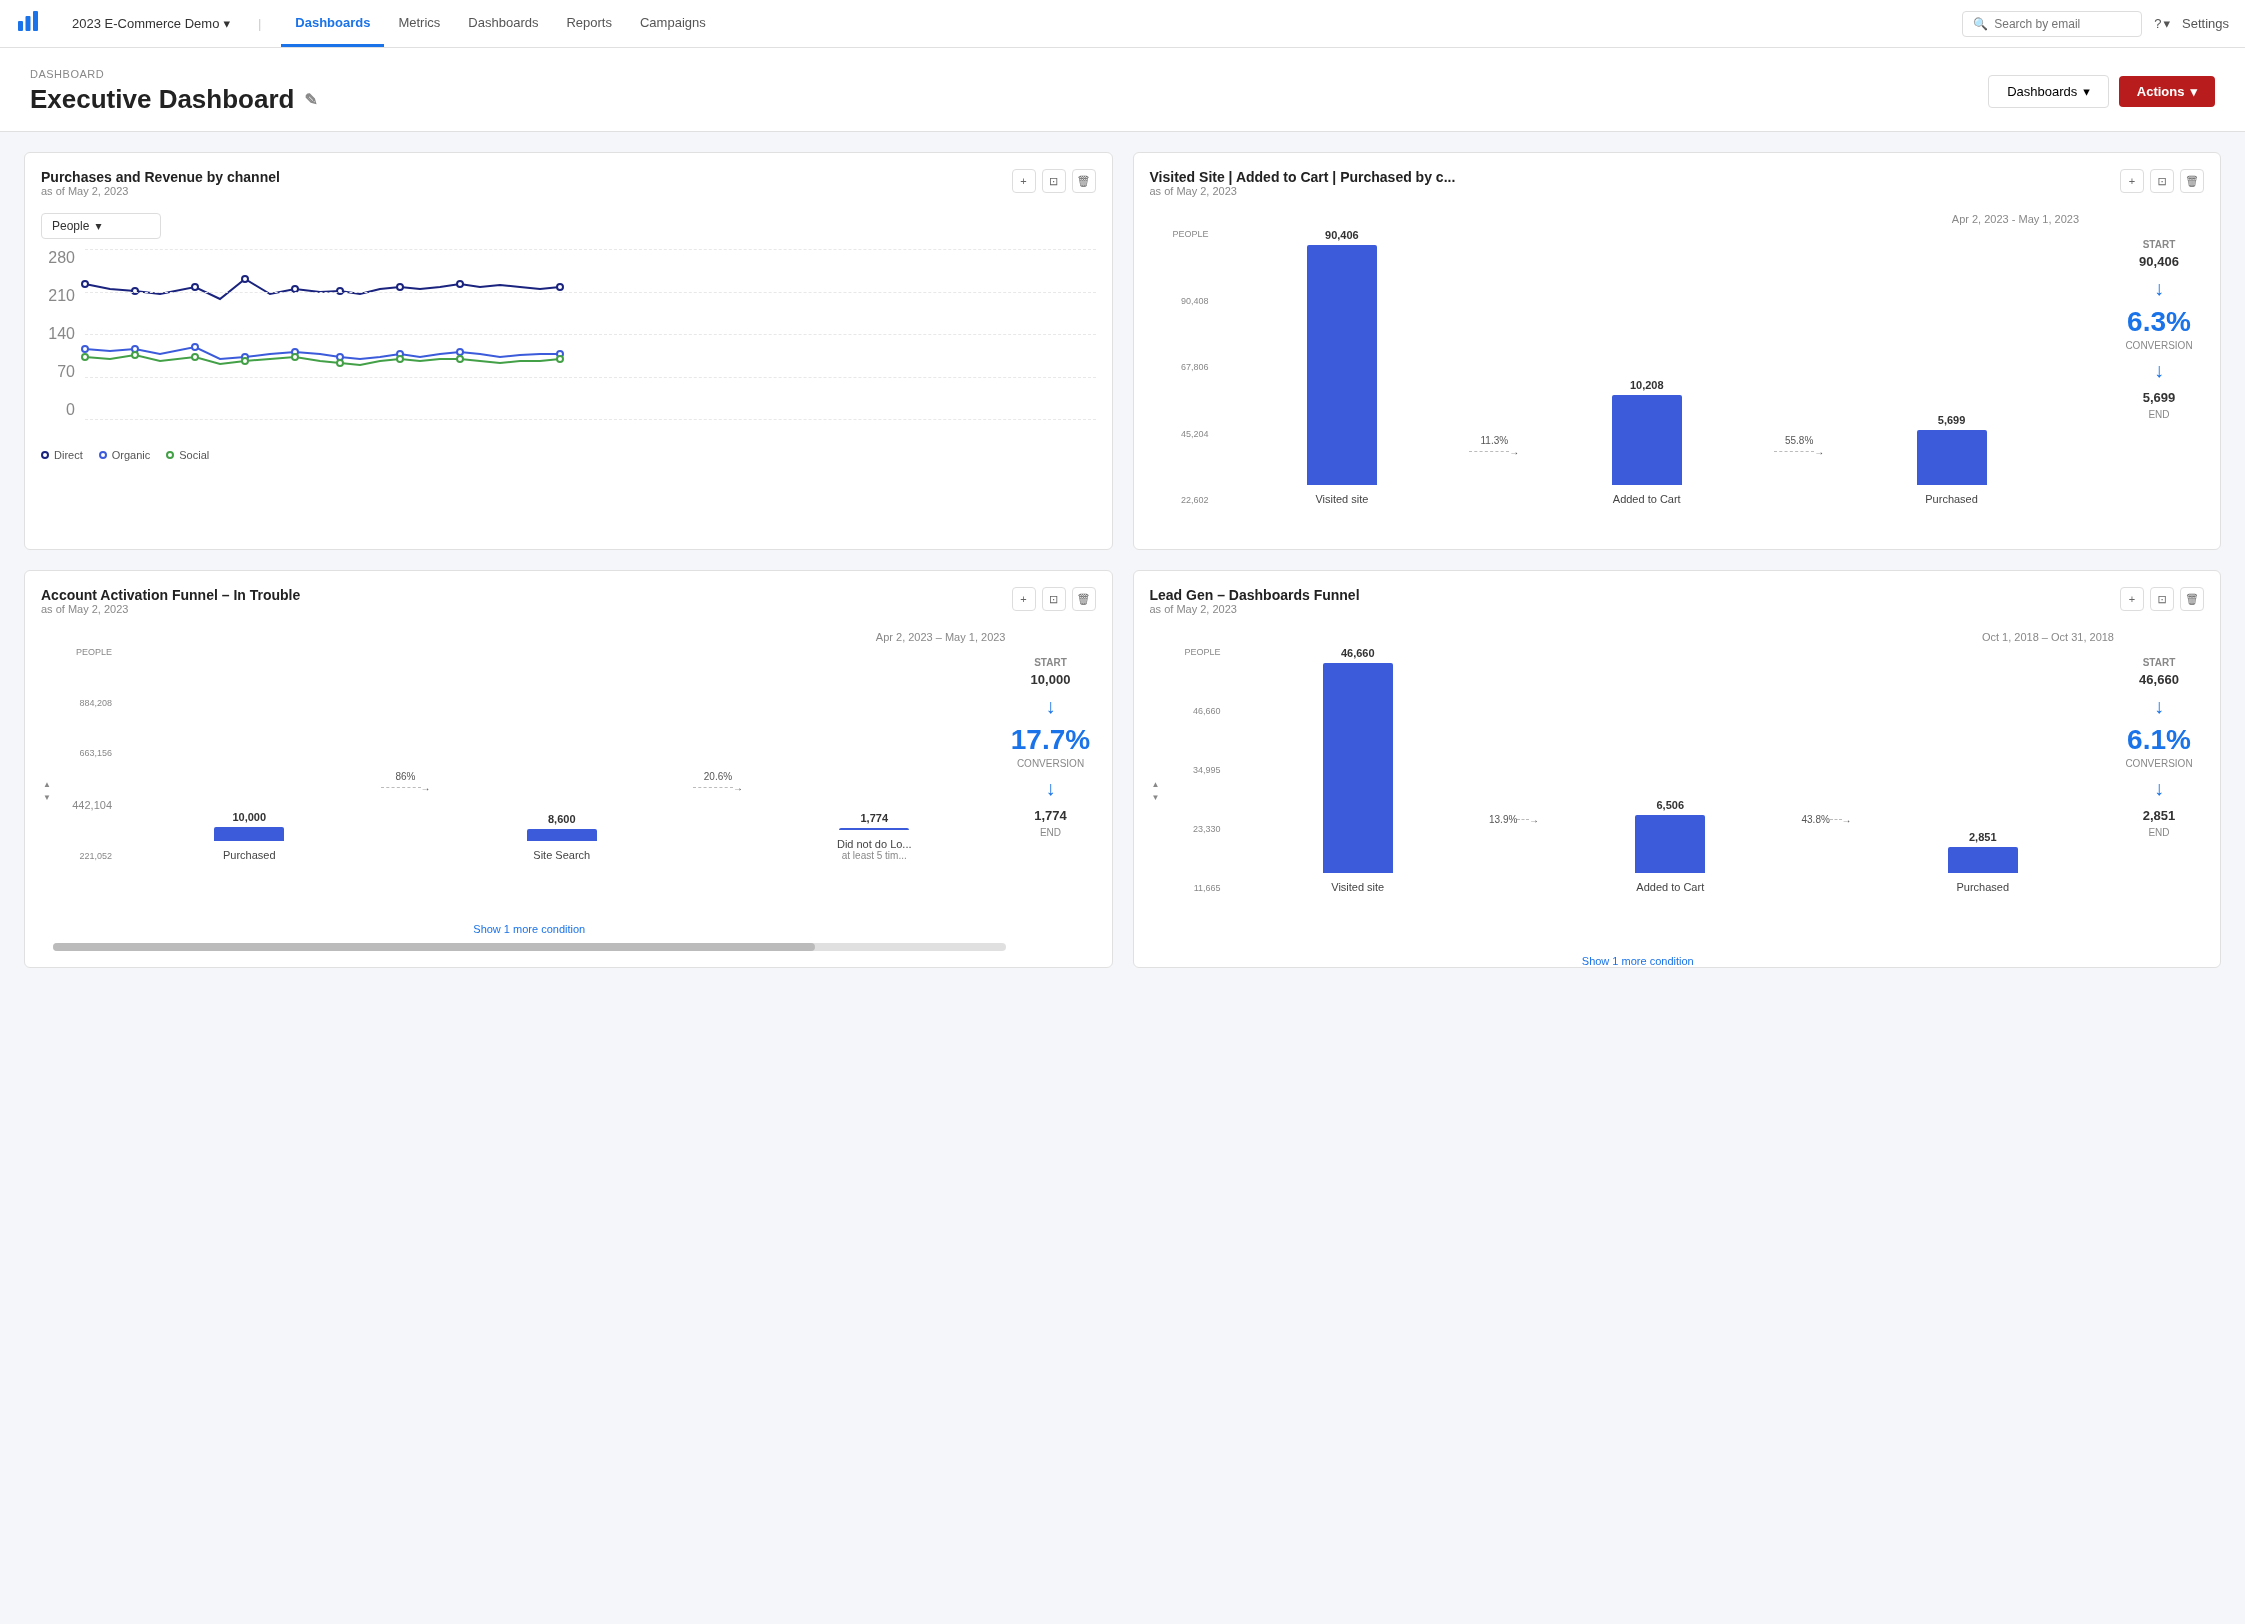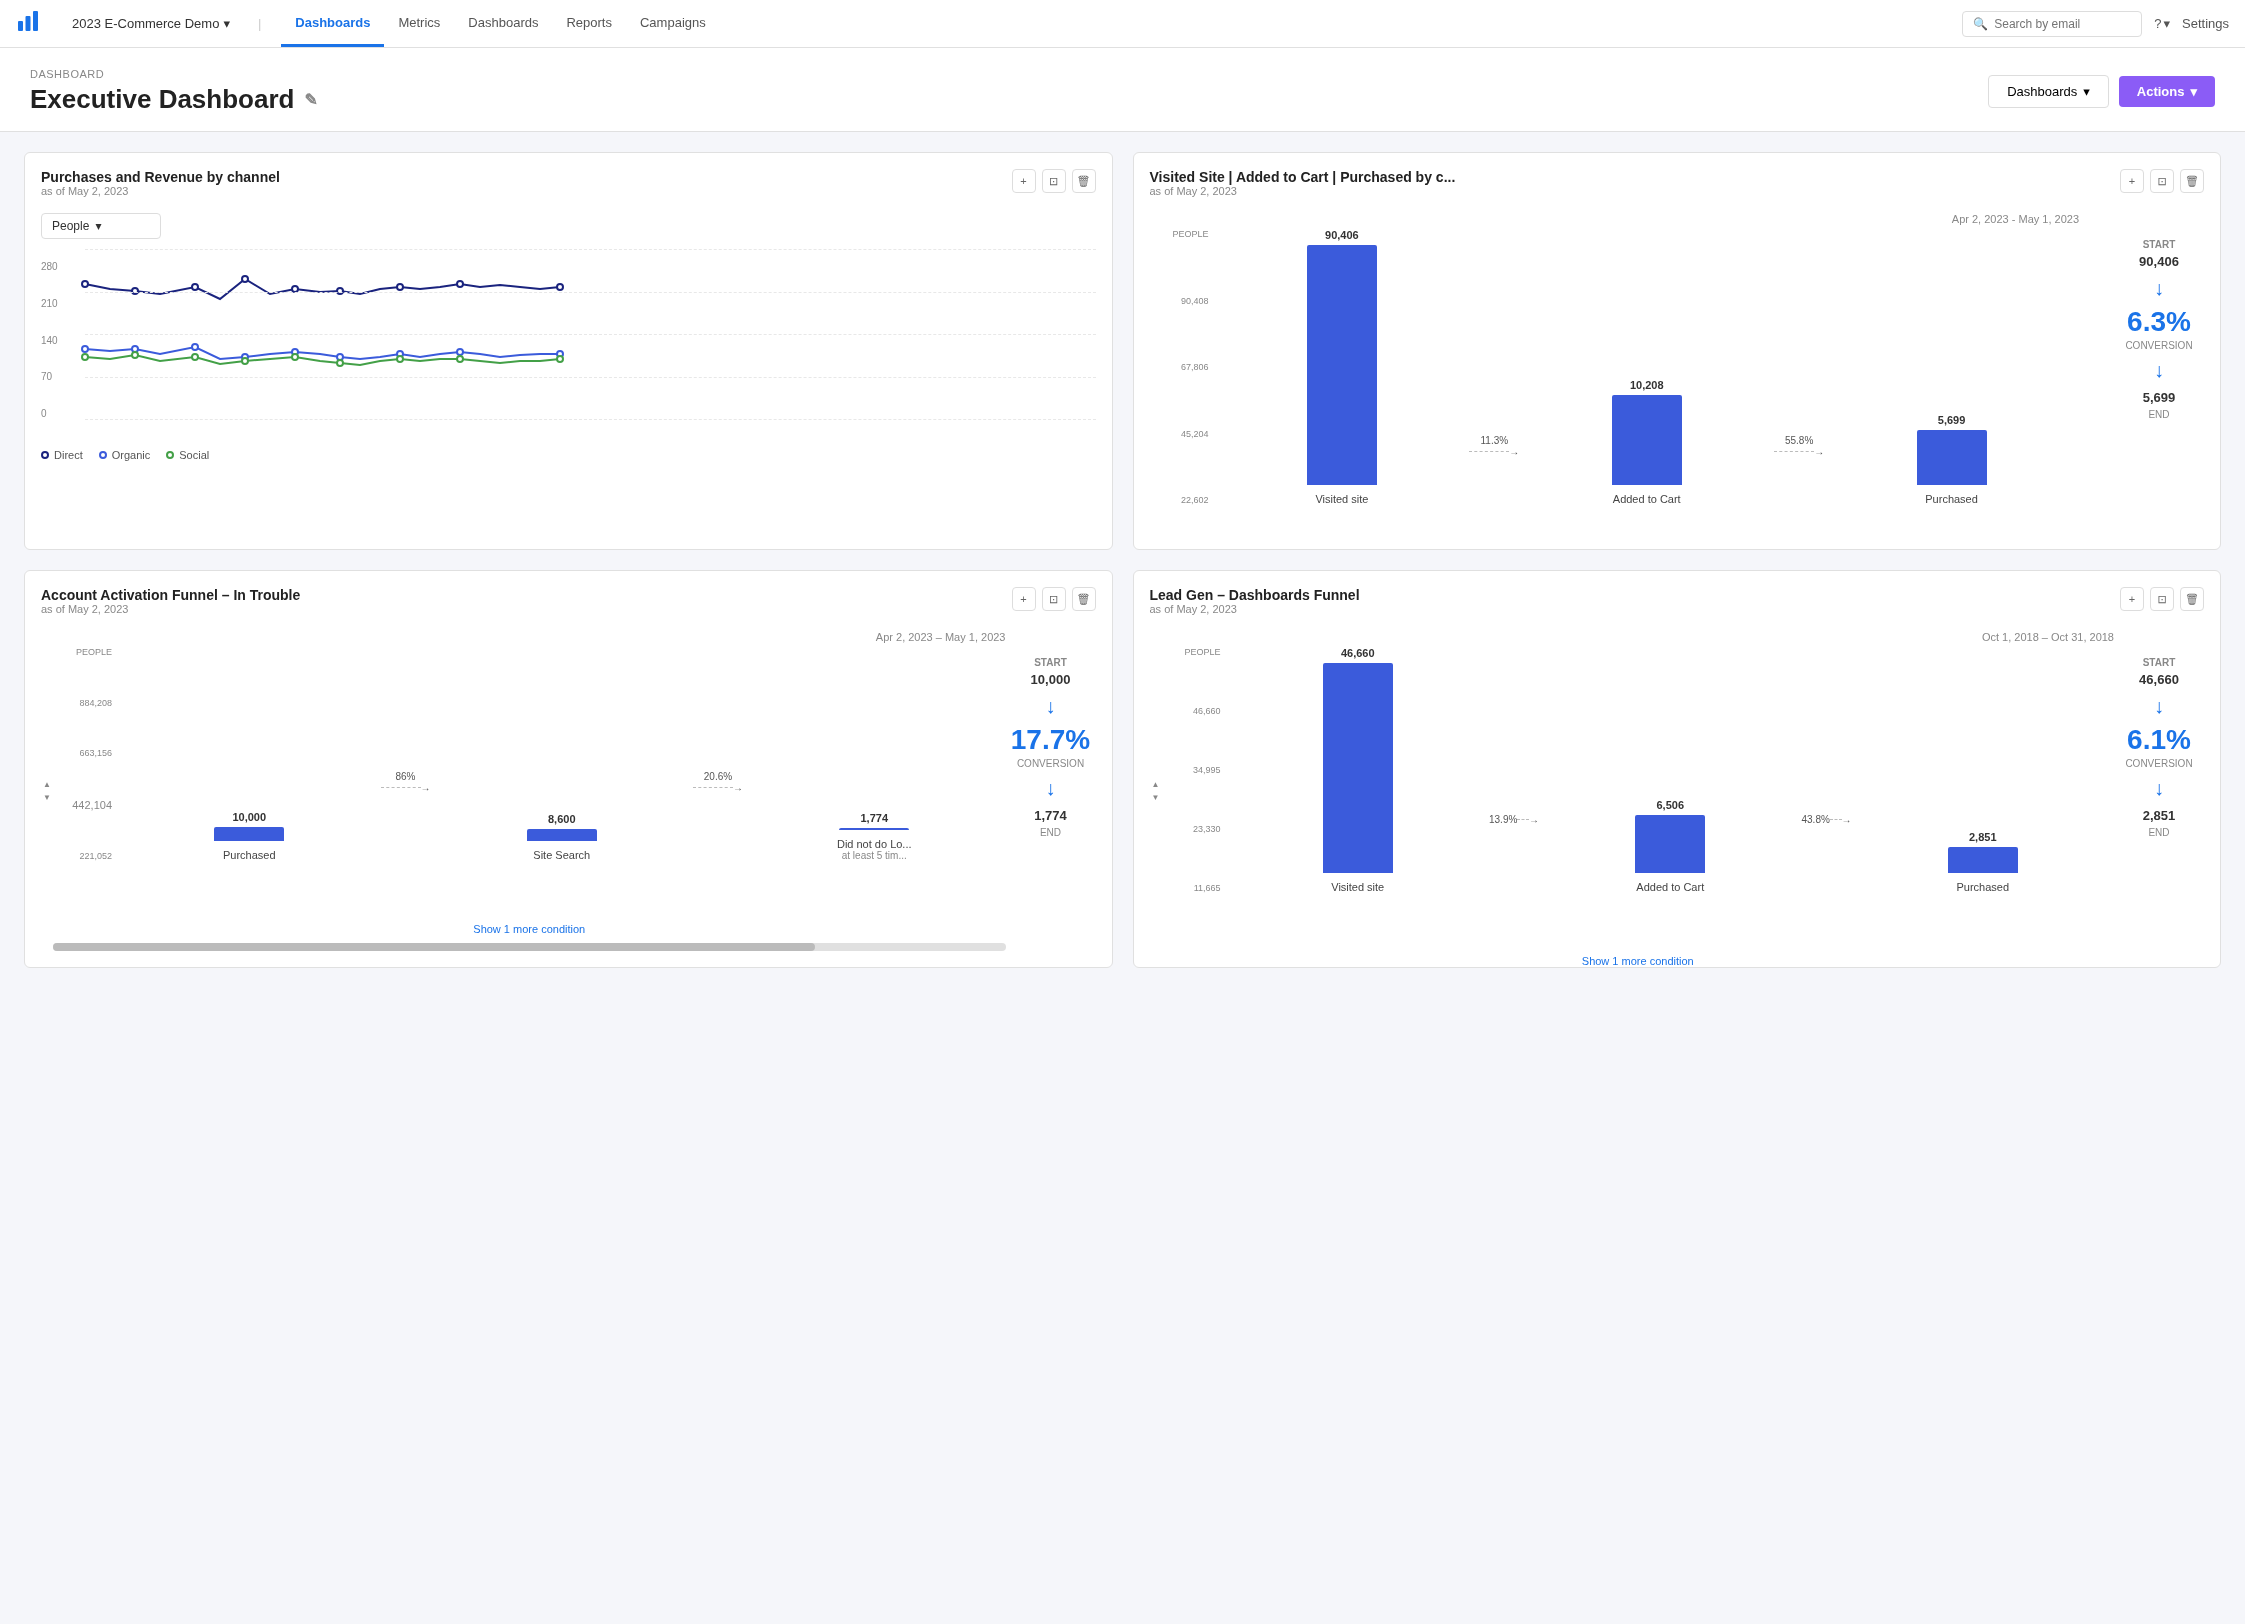--- a/index.html
+++ b/index.html
@@ -40,21 +40,21 @@
     .breadcrumb { font-size: 11px; color: #888; text-transform: uppercase; letter-spacing: 0.5px; margin-bottom: 4px; }
     .page-title { font-size: 26px; font-weight: 600; color: #222; display: flex; align-items: center; gap: 10px; }
     .edit-icon { font-size: 16px; color: #888; cursor: pointer; }
     .header-actions { display: flex; gap: 10px; align-items: center; }
     .btn-dashboards {
       padding: 8px 18px; border: 1px solid #ddd; border-radius: 4px;
       background: #fff; font-size: 13px; cursor: pointer; display: flex; align-items: center; gap: 6px;
     }
     .btn-actions {
       padding: 8px 18px; border: none; border-radius: 4px;
-      background: #8b5cf6; color: #fff; font-size: 13px; cursor: pointer;
+      background: #b91c1c; color: #fff; font-size: 13px; cursor: pointer;
       display: flex; align-items: center; gap: 6px; font-weight: 600;
     }
 
     
     .main-content { padding: 20px 24px; }
     .dashboard-grid { display: grid; grid-template-columns: 1fr 1fr; gap: 20px; }
 
     
     .card {
       background: #fff; border-radius: 6px; border: 1px solid #e0e0e0;
@@ -74,21 +74,21 @@
     .dropdown-select {
       padding: 5px 10px; border: 1px solid #ddd; border-radius: 4px;
       font-size: 12px; color: #333; background: #fff; cursor: pointer;
       display: flex; align-items: center; gap: 6px; margin-bottom: 10px;
       width: 120px;
     }
     .chart-area { position: relative; height: 200px; }
     .y-axis-labels {
       position: absolute; left: 0; top: 0; bottom: 30px; width: 40px;
       display: flex; flex-direction: column; justify-content: space-between;
-      align-items: flex-start; font-size: 10px; color: #888; padding-right: 6px; margin-top: 12px;
+      align-items: flex-end; font-size: 16px; color: #888; padding-right: 6px;
     }
     .chart-plot { position: absolute; left: 44px; right: 0; top: 0; bottom: 30px; }
     .chart-grid-line {
       position: absolute; left: 0; right: 0; border-top: 1px dashed #e8e8e8;
     }
     .x-axis-labels {
       position: absolute; left: 44px; right: 0; bottom: 0; height: 28px;
       display: flex; align-items: center;
     }
     .x-label { font-size: 9px; color: #888; flex: 1; text-align: center; }

